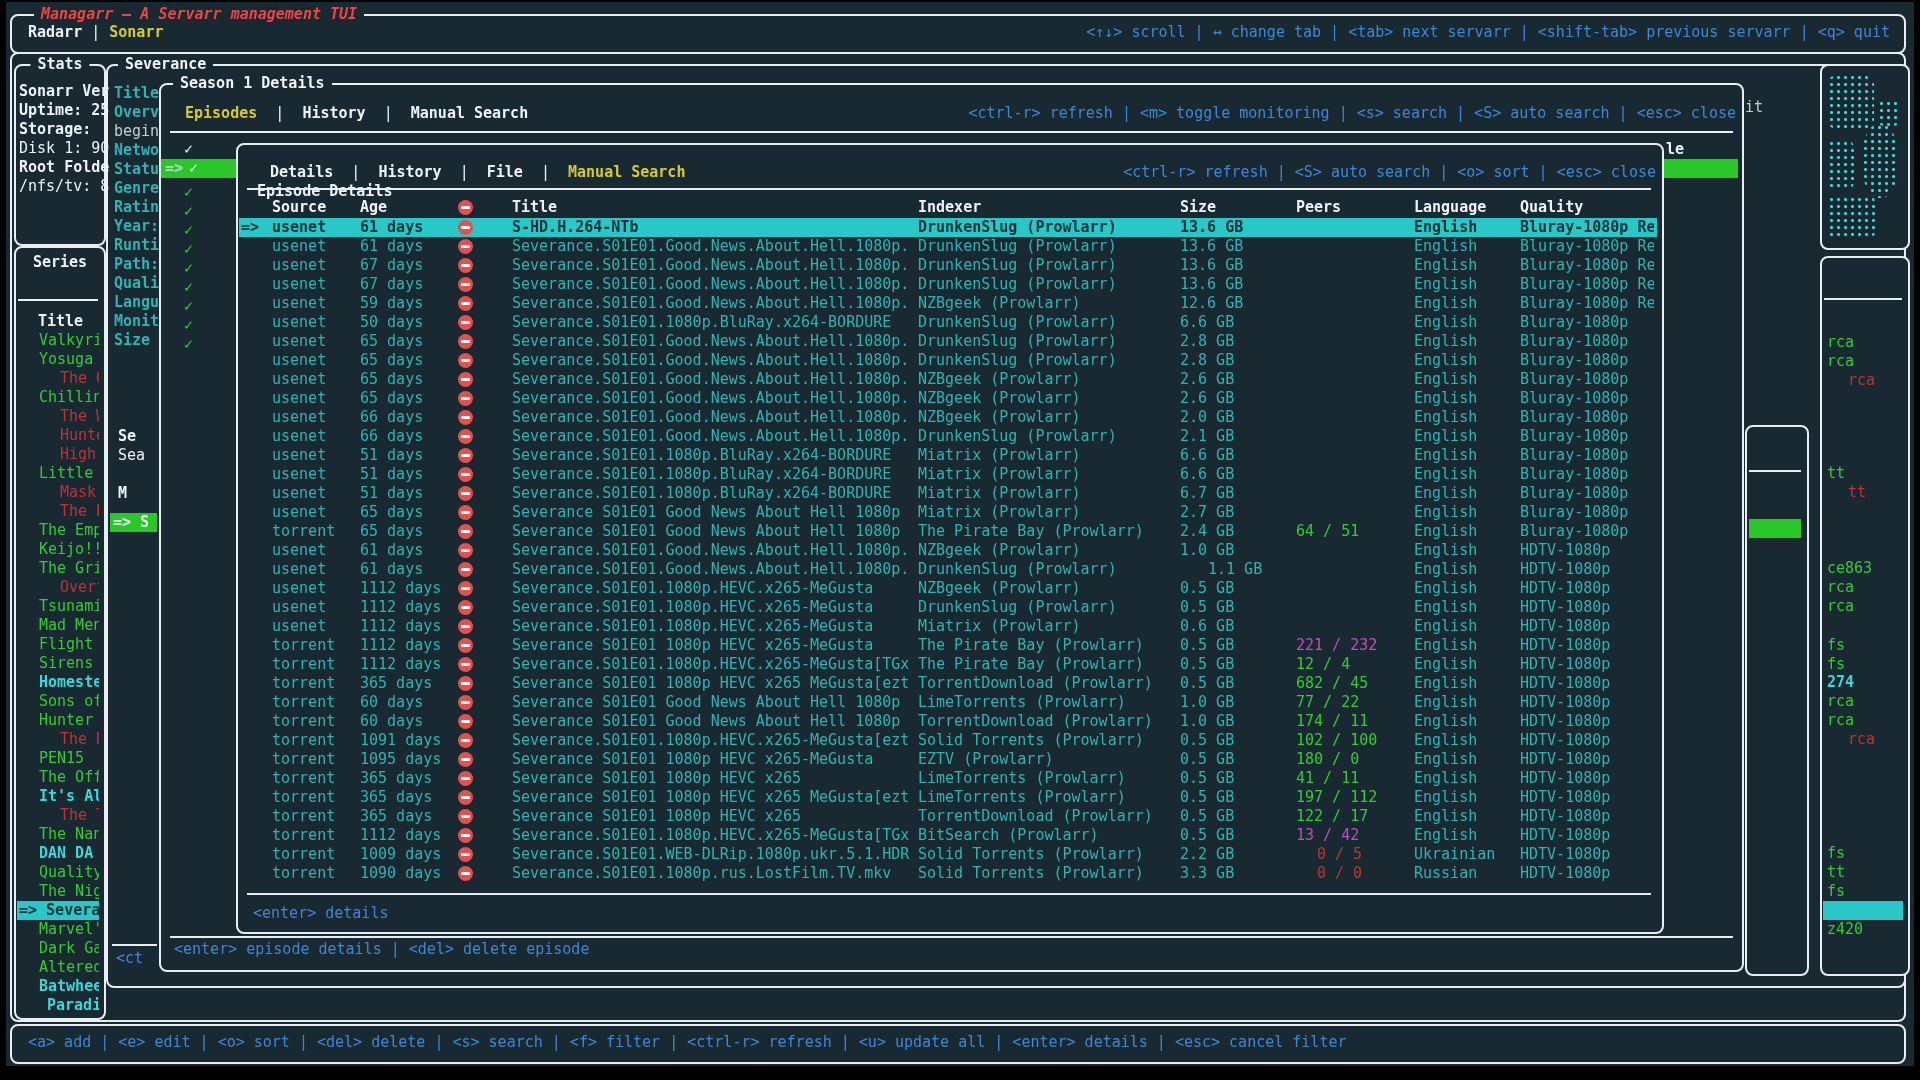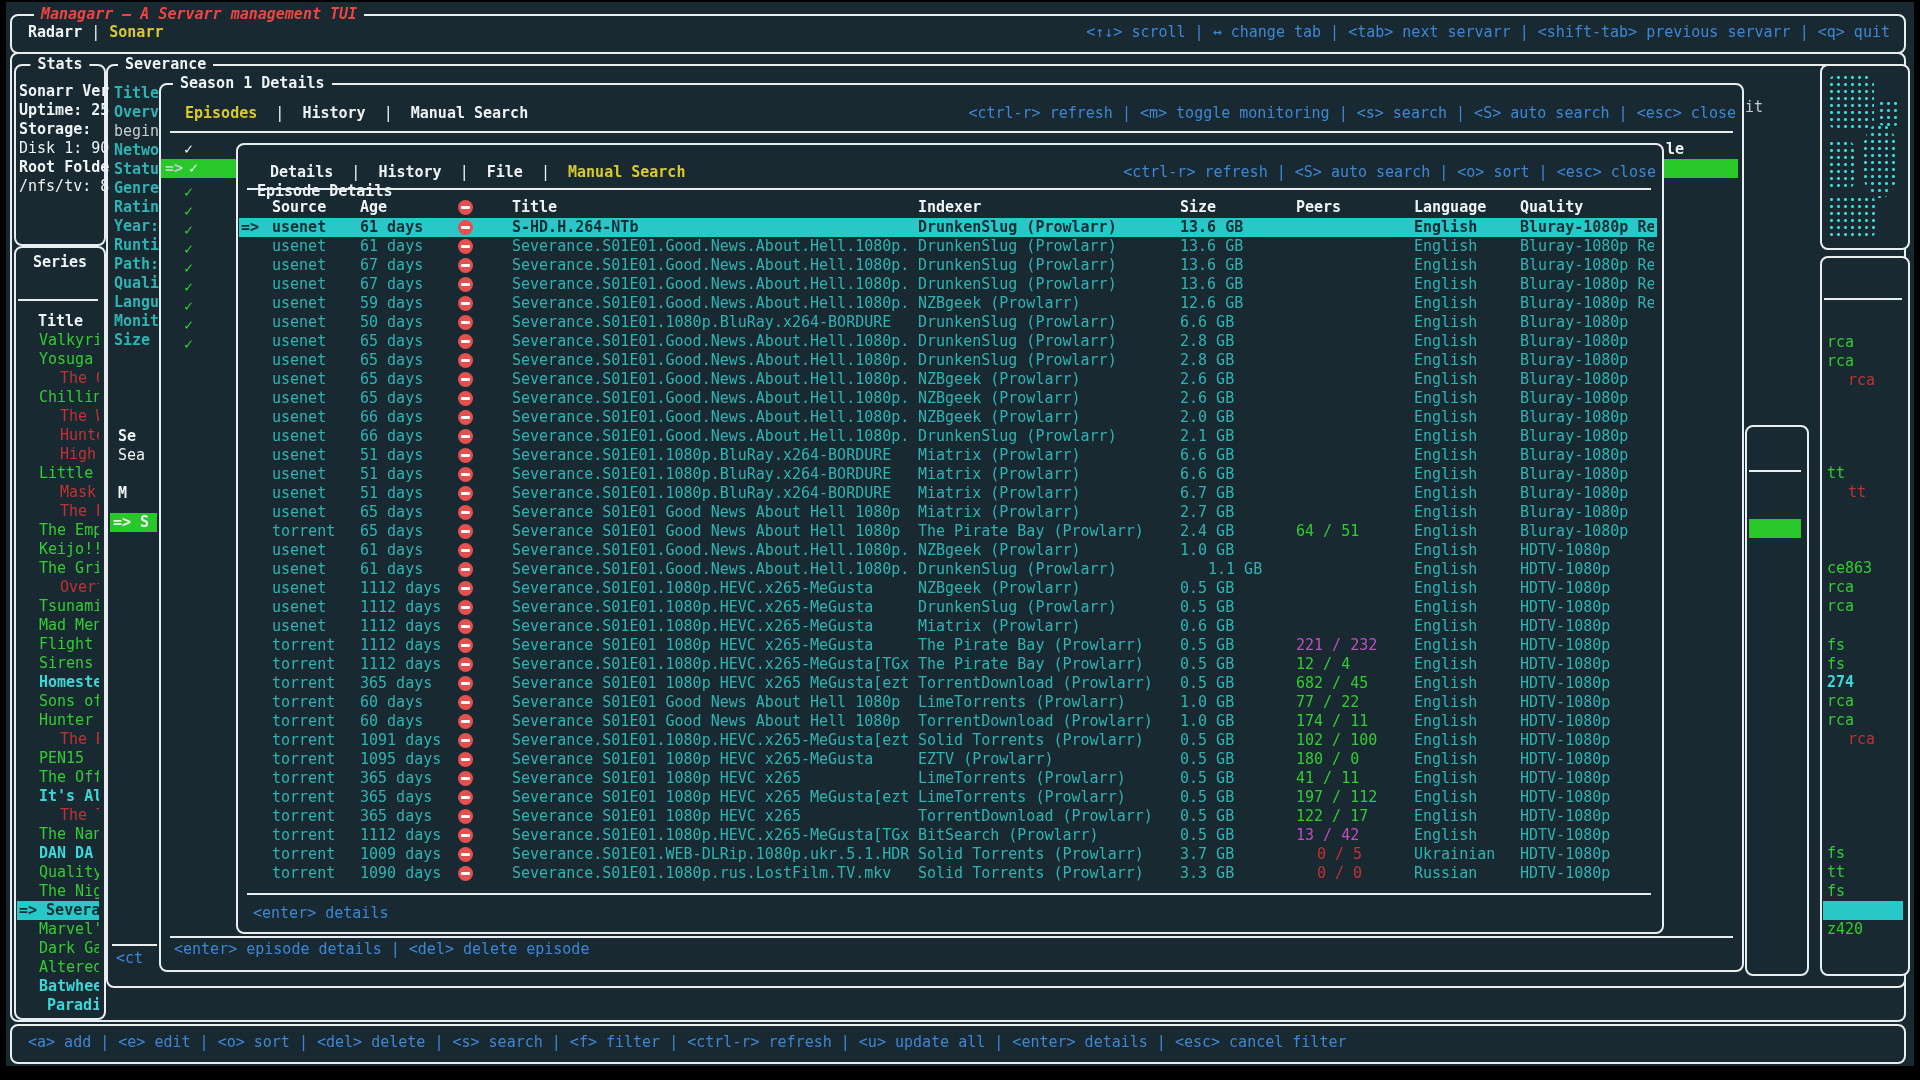--- a/index.html
+++ b/index.html
@@ -529,21 +529,21 @@
         <div class="cell mg" style="left:1057px;">13 / 42</div>
         <div class="cell tl" style="left:1175px;">English</div>
         <div class="cell tl" style="left:1281px;width:134px;">HDTV-1080p</div>
       </div>
       <div style="position:absolute;left:239px;top:845px;width:1418px;height:19px;line-height:19px;">
         <div class="cell tl" style="left:33px;">torrent</div>
         <div class="cell tl" style="left:121px;">1009 days</div>
         <div class="icon-no" style="left:219px;top:2px;"></div>
         <div class="cell tl" style="left:273px;width:402px;">Severance.S01E01.WEB-DLRip.1080p.ukr.5.1.HDR</div>
         <div class="cell tl" style="left:679px;width:258px;">Solid Torrents (Prowlarr)</div>
-        <div class="cell tl" style="left:941px;">3.7 GB</div>
+        <div class="cell tl" style="left:941px;">2.2 GB</div>
         <div class="cell rd" style="left:1057px;">0 / 5</div>
         <div class="cell tl" style="left:1175px;">Ukrainian</div>
         <div class="cell tl" style="left:1281px;width:134px;">HDTV-1080p</div>
       </div>
       <div style="position:absolute;left:239px;top:864px;width:1418px;height:19px;line-height:19px;">
         <div class="cell tl" style="left:33px;">torrent</div>
         <div class="cell tl" style="left:121px;">1090 days</div>
         <div class="icon-no" style="left:219px;top:2px;"></div>
         <div class="cell tl" style="left:273px;width:402px;">Severance.S01E01.1080p.rus.LostFilm.TV.mkv</div>
         <div class="cell tl" style="left:679px;width:258px;">Solid Torrents (Prowlarr)</div>

